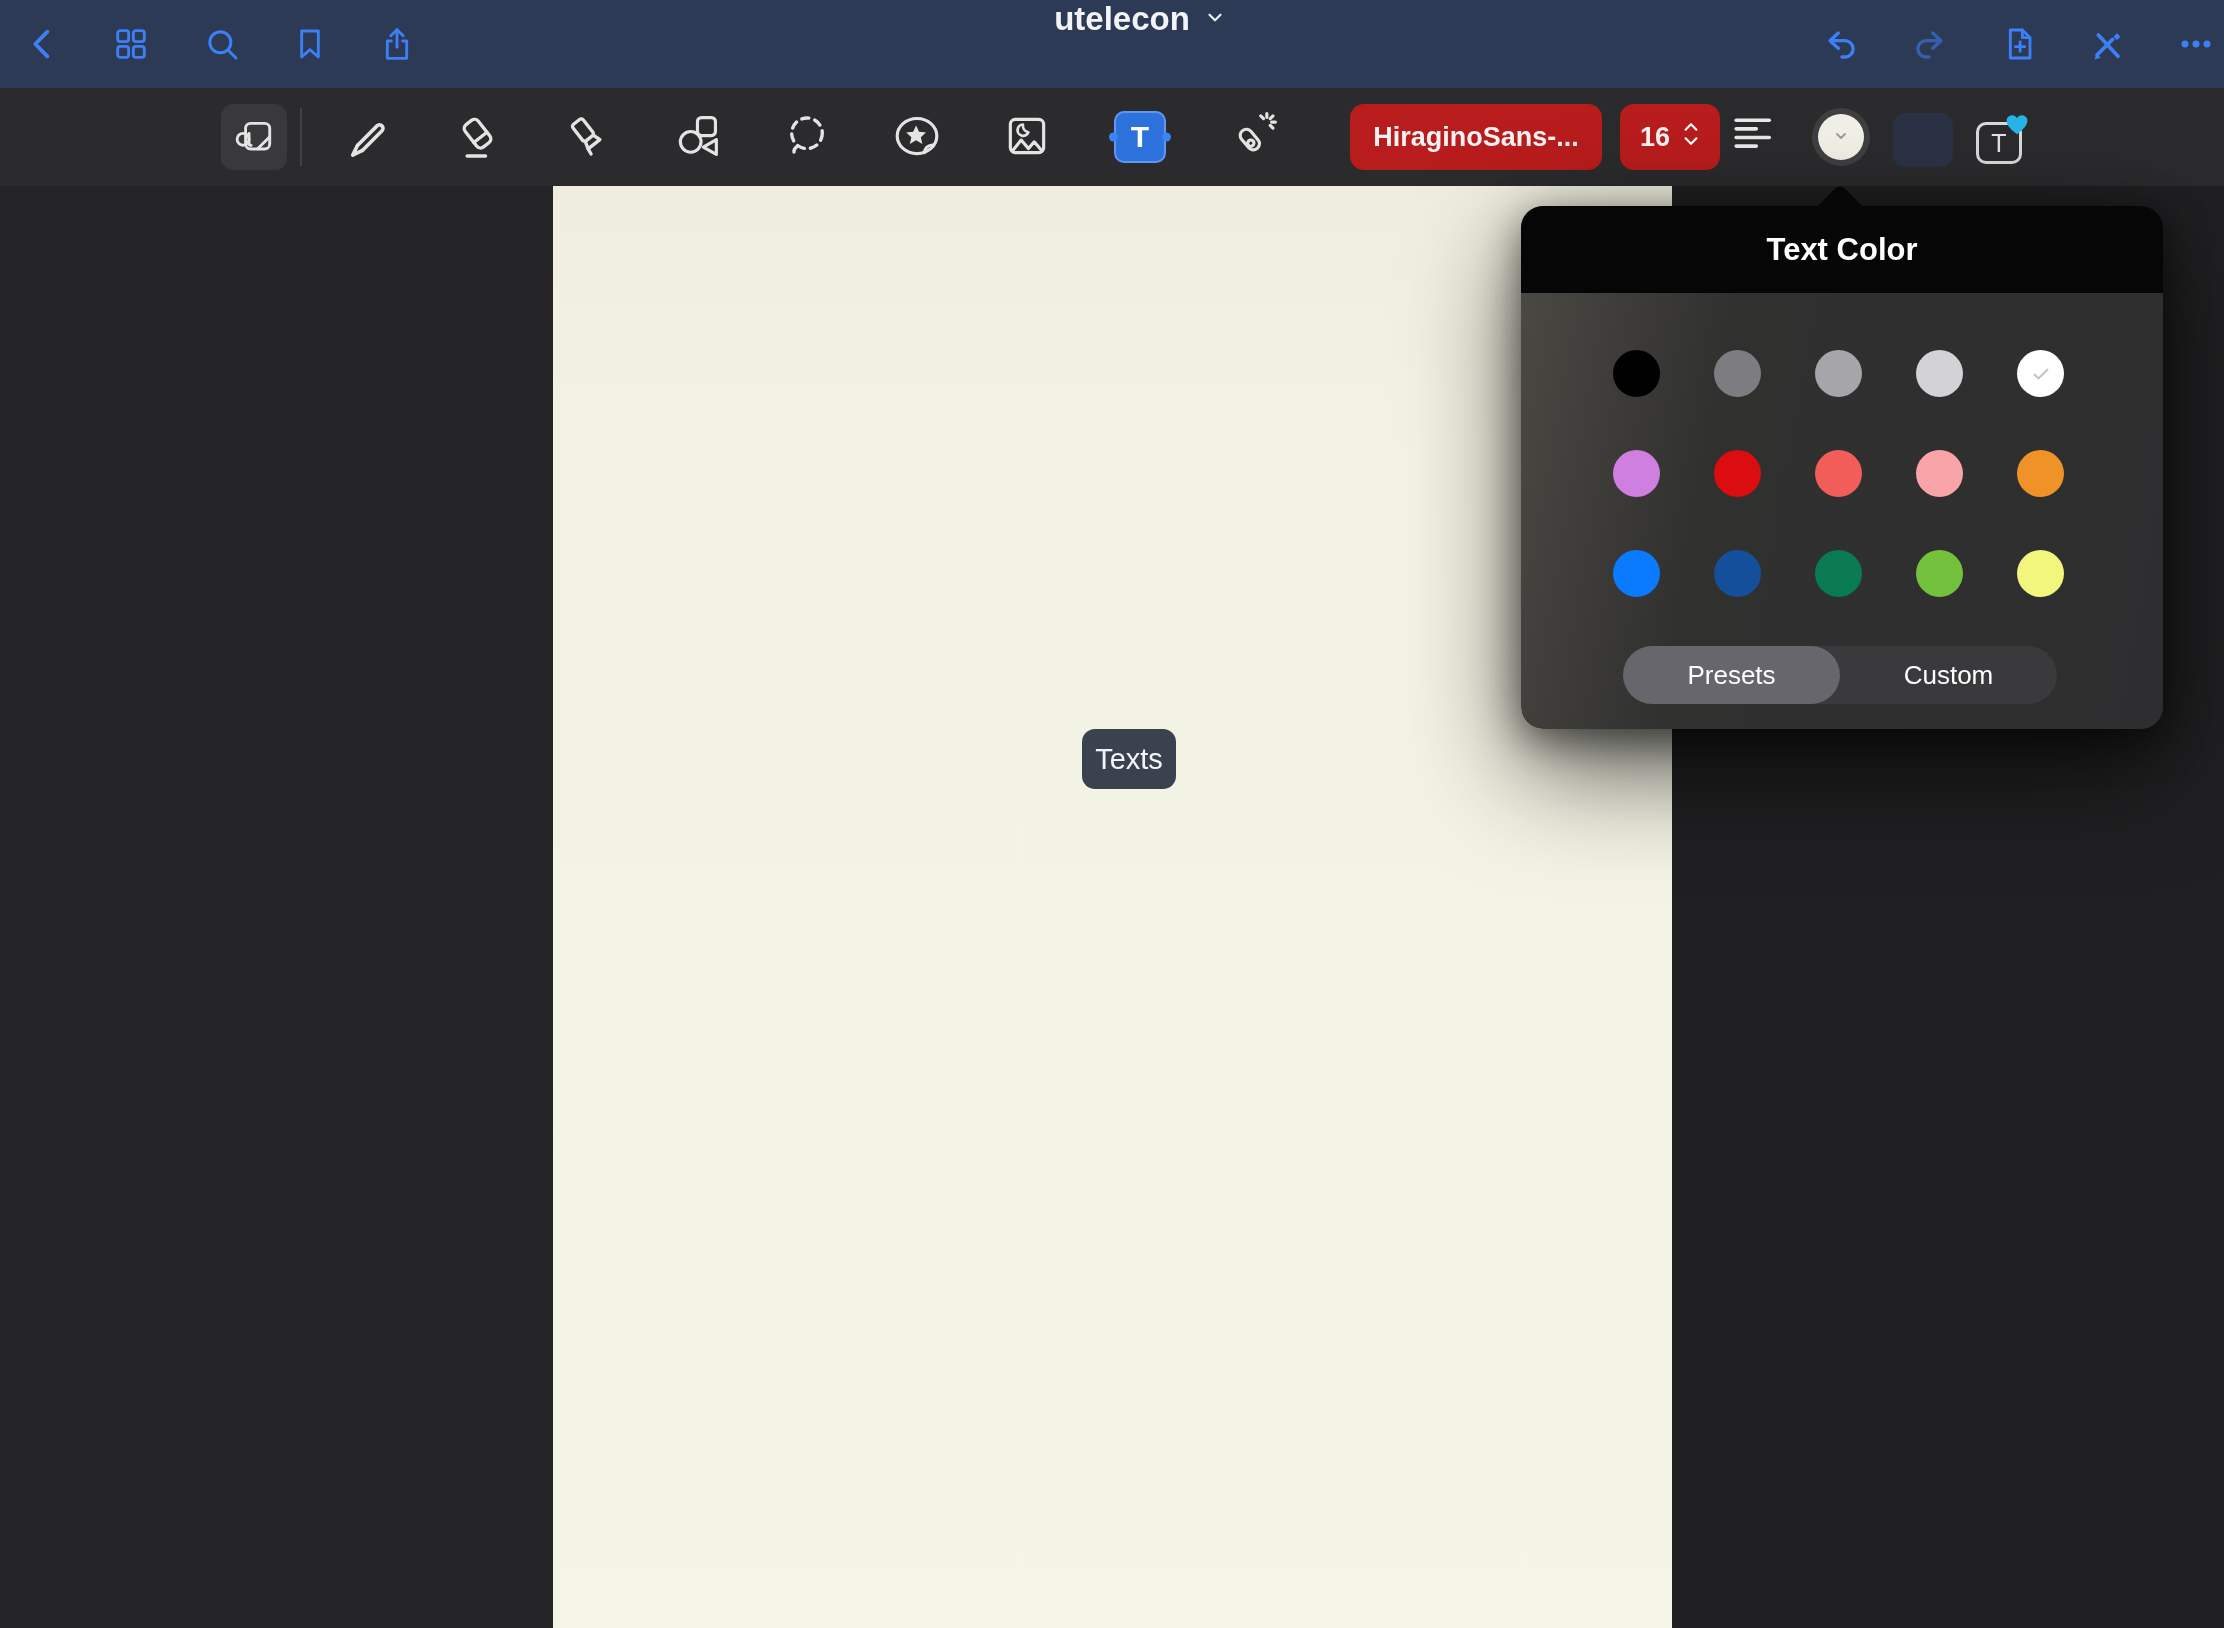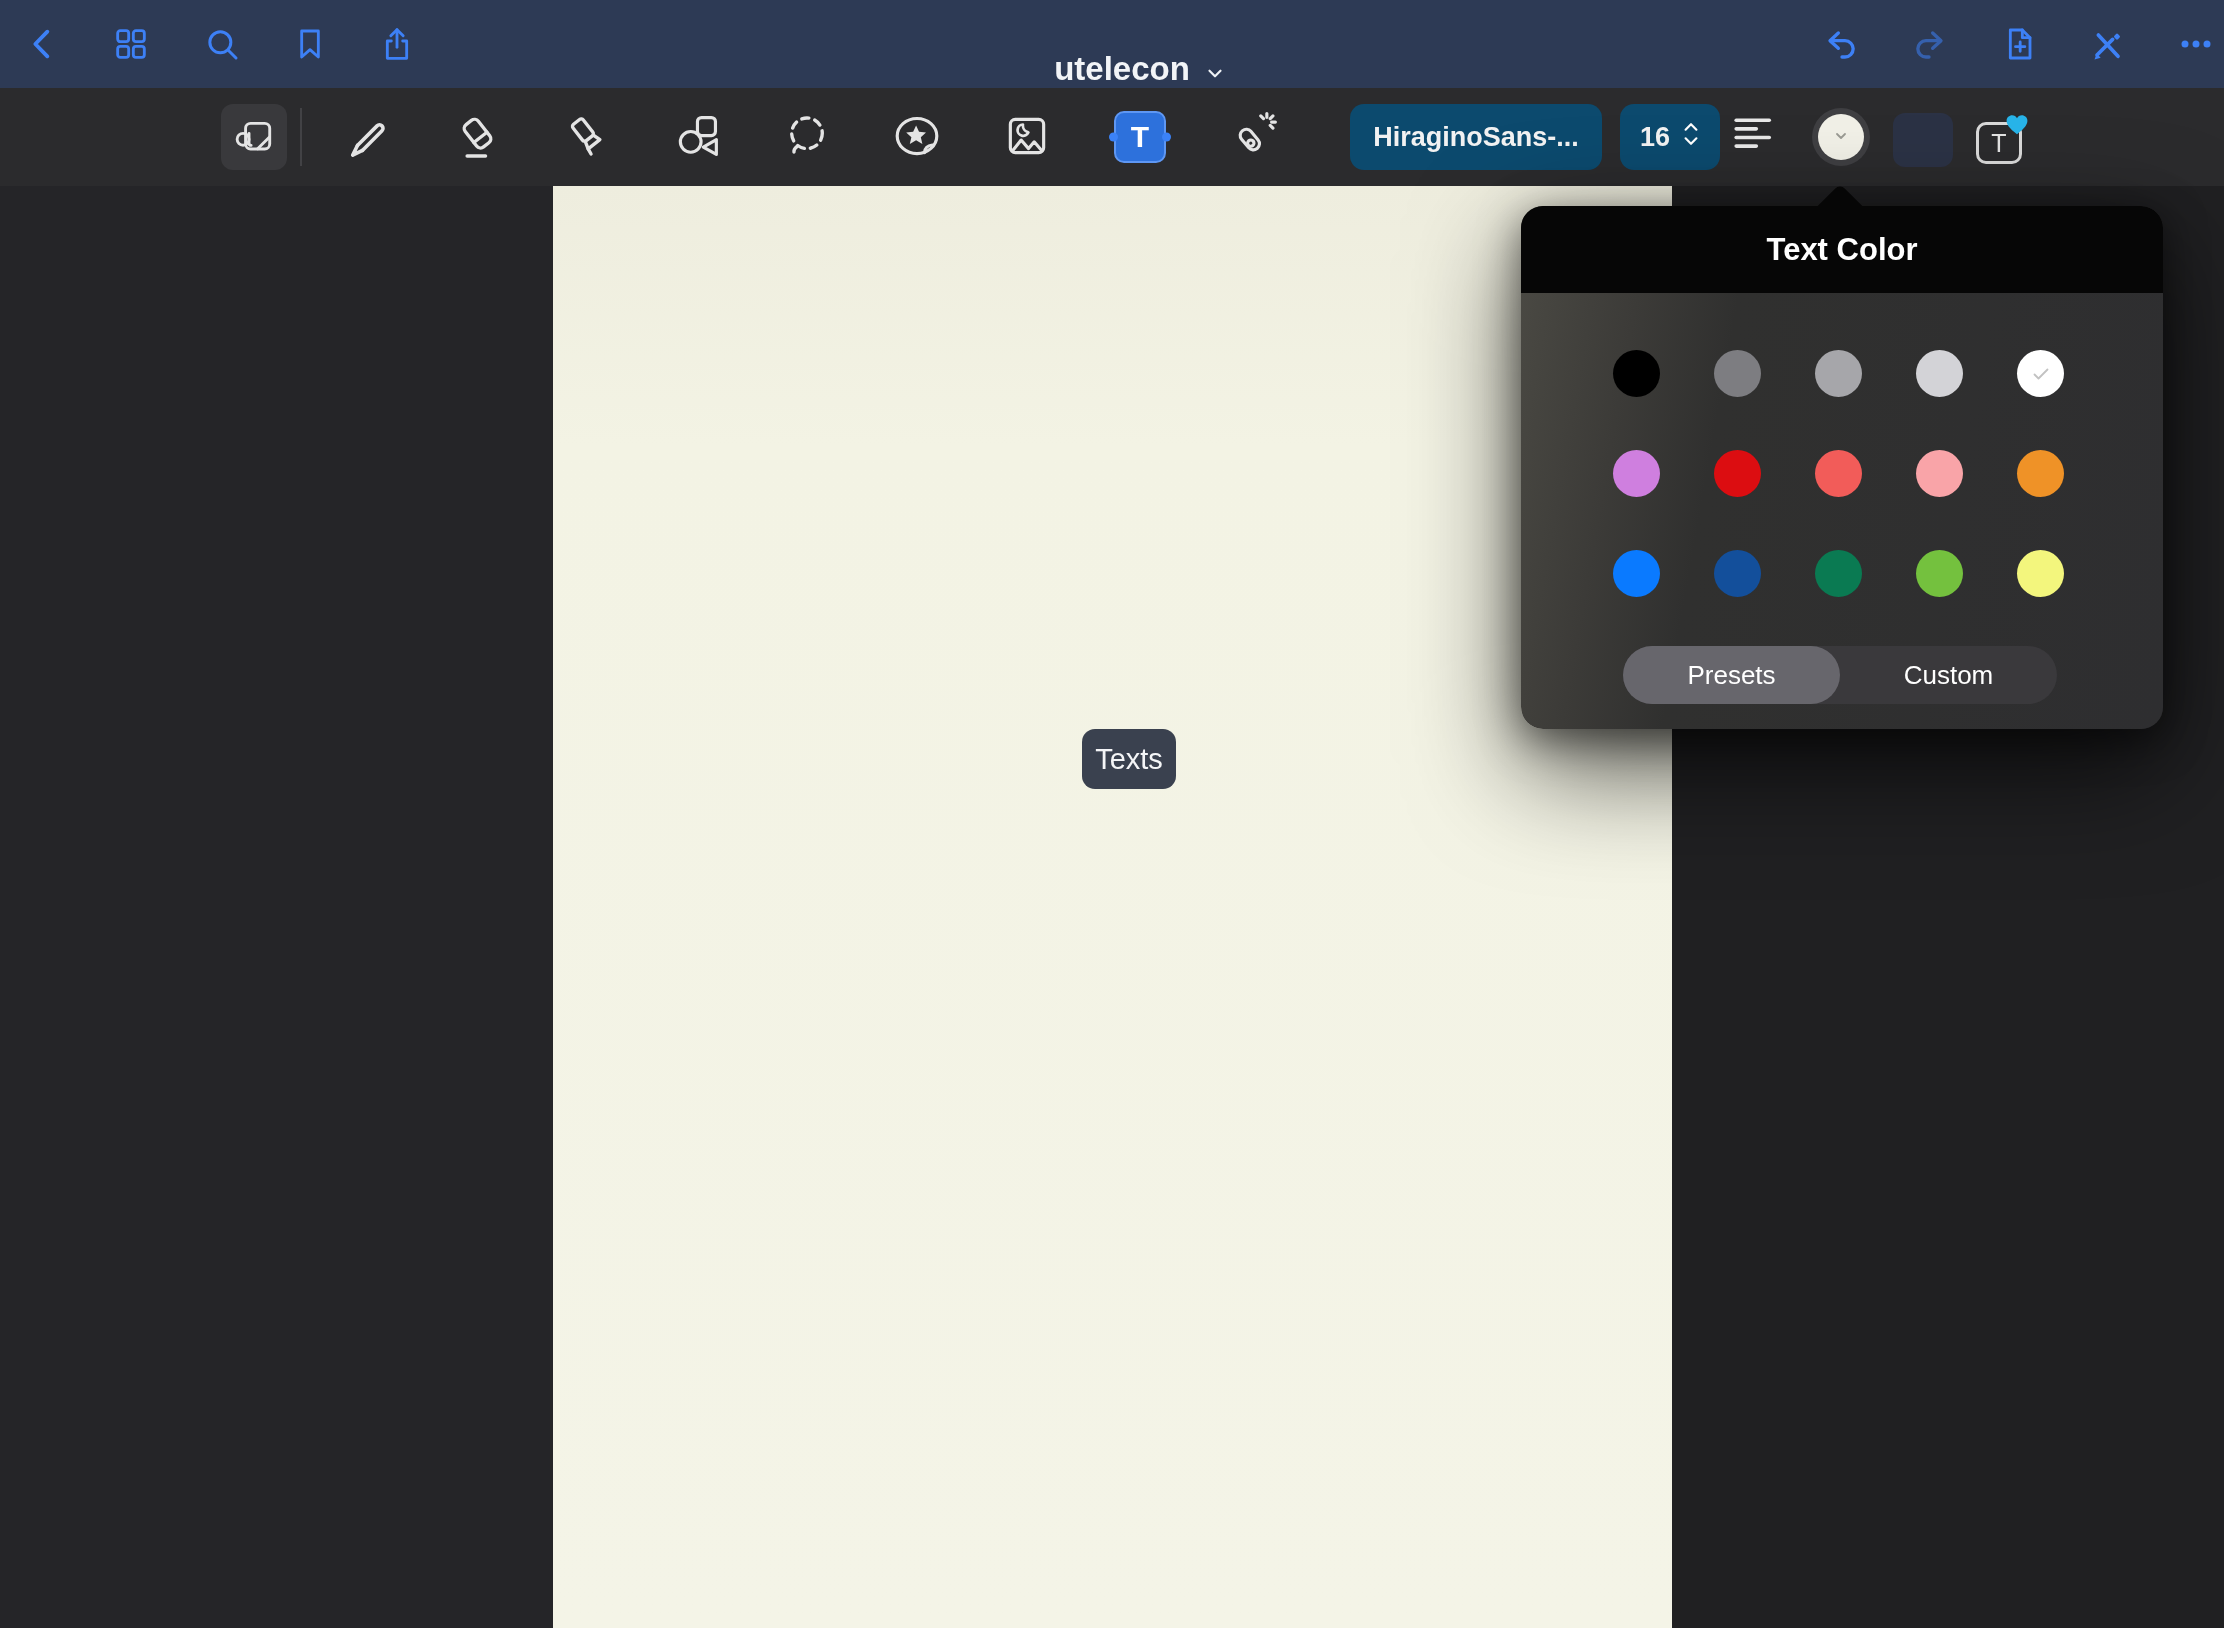--- a/index.html
+++ b/index.html
@@ -16,21 +16,21 @@
   }
   .icon-btn {
     position:absolute; top:22px; width:44px; height:44px;
     display:flex; align-items:center; justify-content:center;
     color:#3d80f6; background:none; border:none; cursor:pointer;
   }
   .icon-btn svg { display:block; }
   .dim { opacity:.55; }
   .title-wrap {
     position:absolute; left:1020px; top:0; width:240px; height:88px;
-    display:flex; align-items:flex-end; justify-content:center; gap:14px;
+    display:flex; align-items:flex-start; justify-content:center; gap:14px;
   }
   .doc-title { color:#f2f4f7; font-size:33px; font-weight:700; }
   .title-chevron { color:#eef1f5; margin-top:6px; }
   
   .toolbar {
     position:absolute; left:0; top:88px; width:2224px; height:98px;
     background:#2b2b2d;
   }
   .tool-btn {
     position:absolute; top:21px; width:56px; height:56px;
@@ -48,21 +48,21 @@
     background:#2d71dc; border:2px solid #5e97f3; border-radius:10px;
     display:flex; align-items:center; justify-content:center; cursor:pointer;
   }
   .text-active .glyph { color:#fff; font-size:30px; font-weight:700; line-height:1; }
   .text-active::before, .text-active::after {
     content:""; position:absolute; top:50%; width:9px; height:9px; border-radius:50%;
     background:#3b82f7; transform:translateY(-50%);
   }
   .text-active::before { left:-7px; } .text-active::after { right:-7px; }
   .pill {
-    position:absolute; top:16px; height:66px; background:#0c4a6e; border:none;
+    position:absolute; top:16px; height:66px; background:#b91c1c; border:none;
     border-radius:14px; color:#f2f2f2; font-weight:700; font-size:27px;
     display:flex; align-items:center; justify-content:center; gap:12px; cursor:pointer;
     font-family:"Liberation Sans", sans-serif;
   }
   .font-pill { left:1350px; width:252px; }
   .size-pill { left:1620px; width:100px; }
   .align-btn { position:absolute; left:1730px; top:21px; }
   .color-btn {
     position:absolute; left:1812px; top:20px; width:58px; height:58px; border-radius:50%;
     background:#3f3f42; border:none; cursor:pointer;

